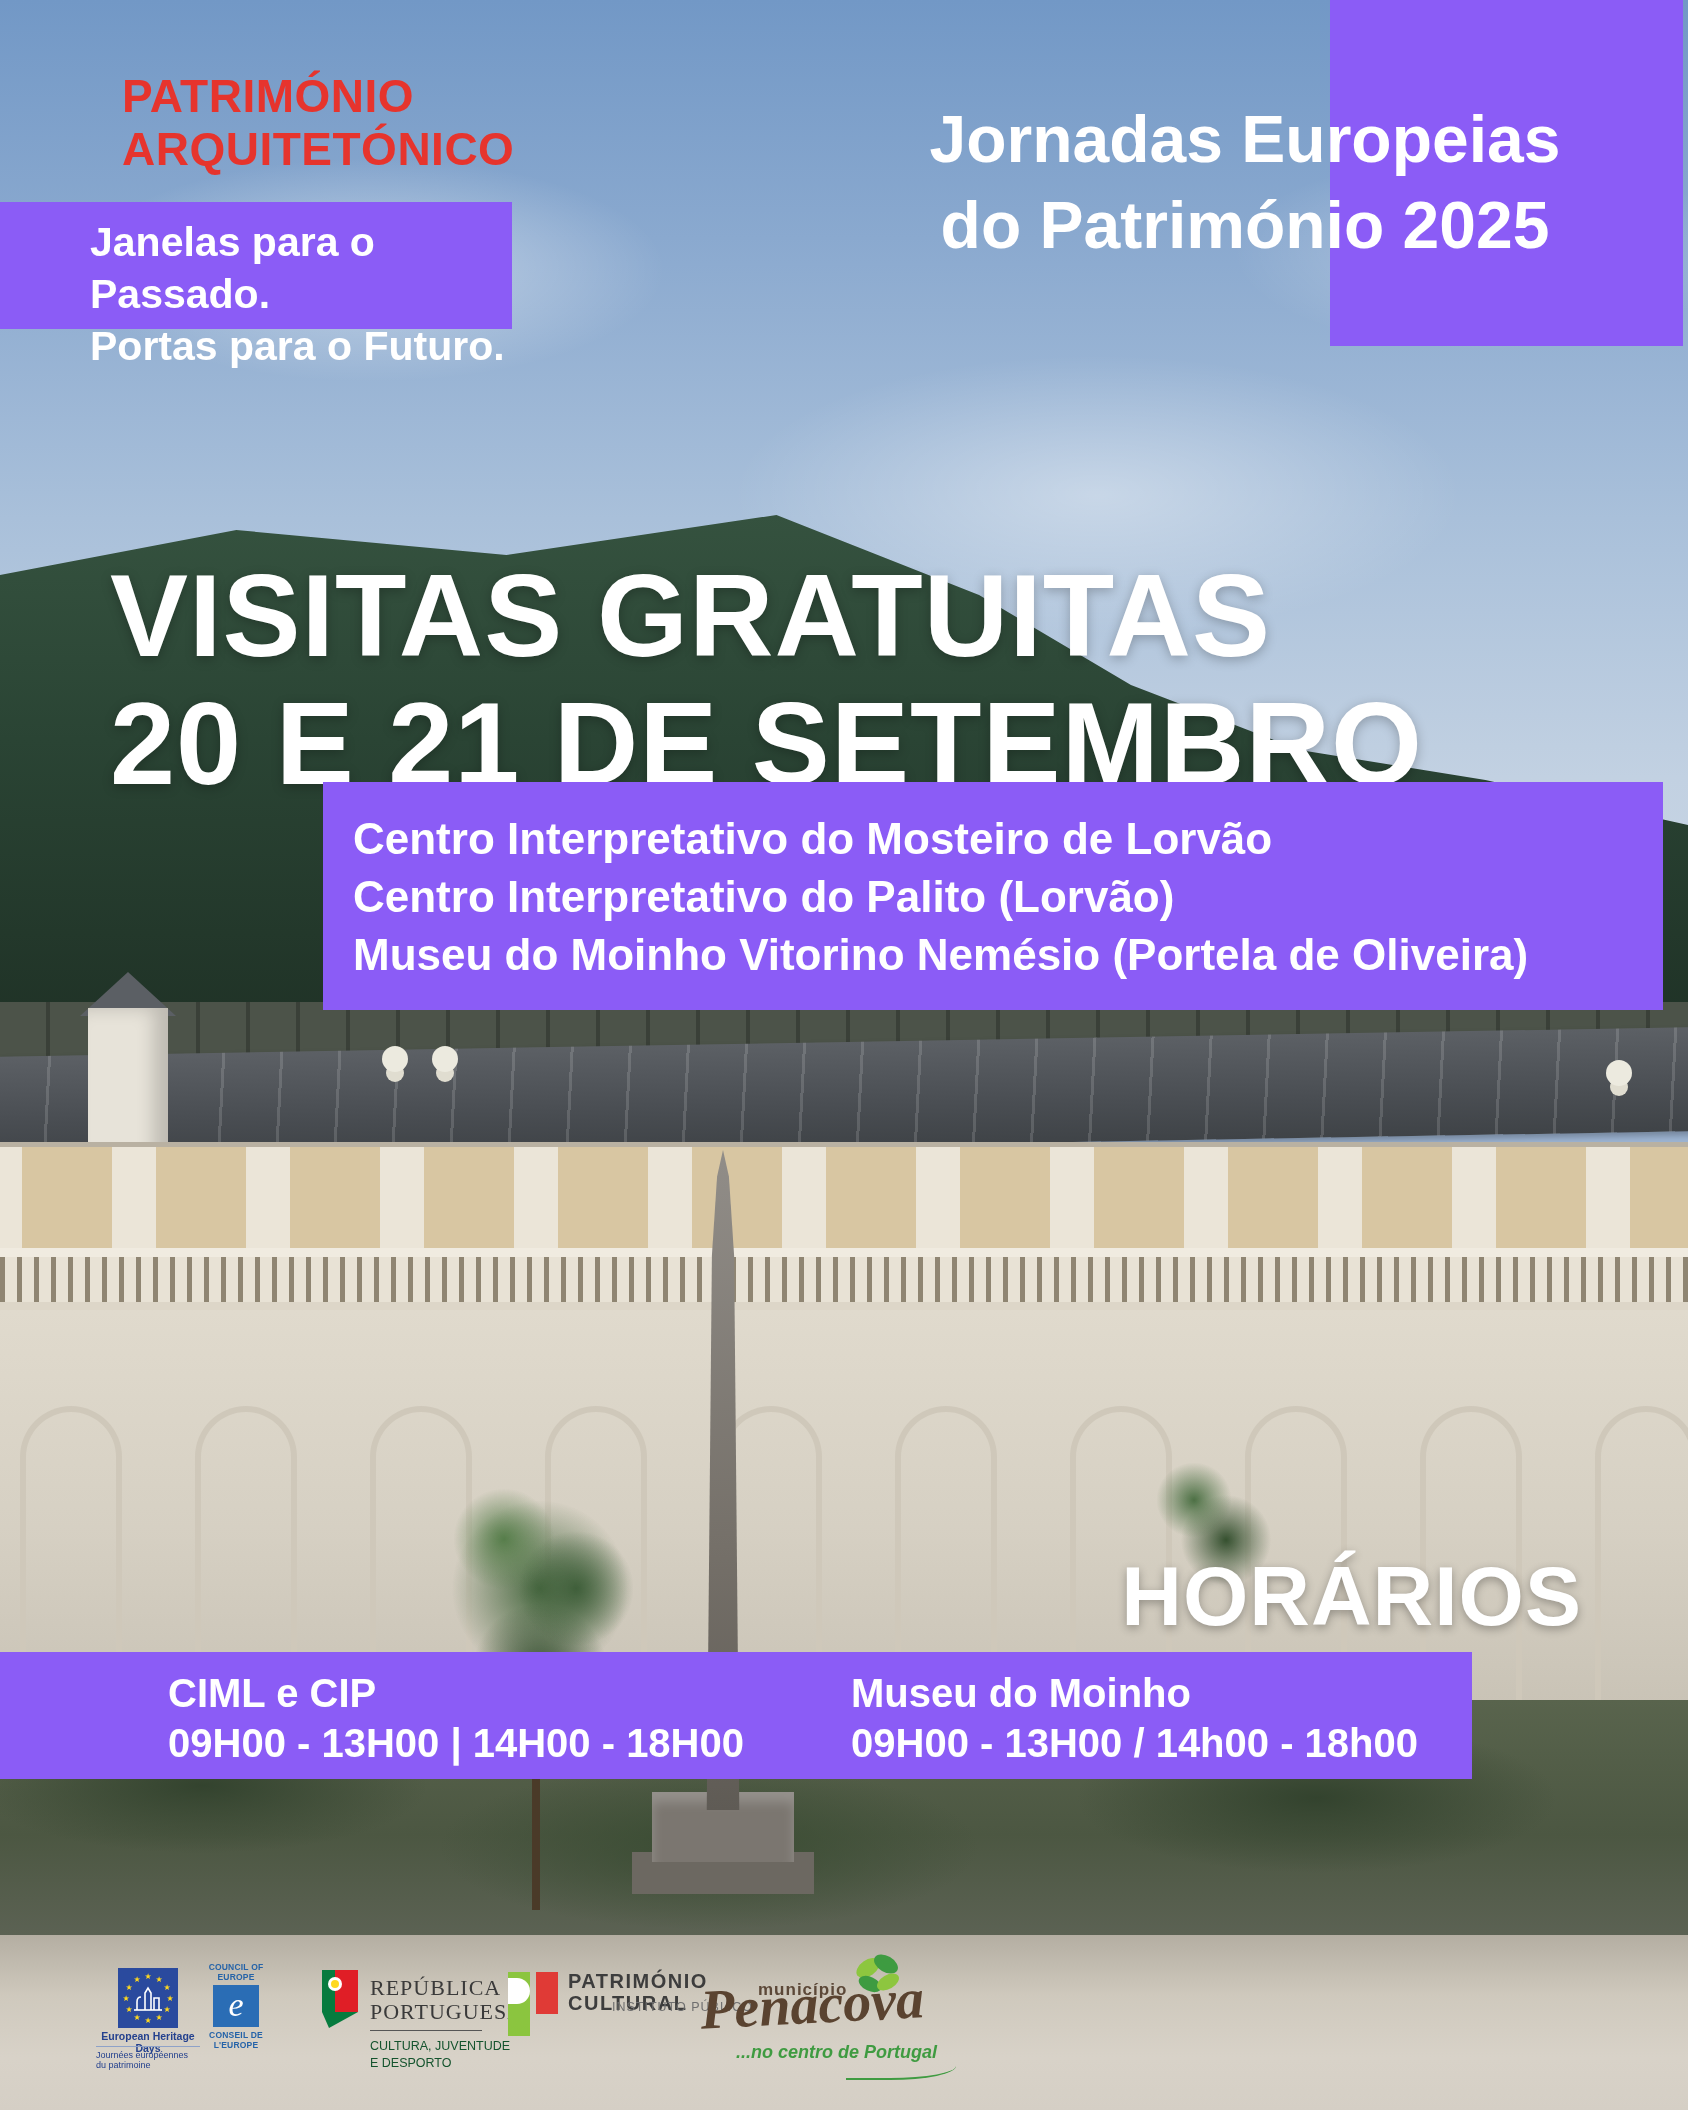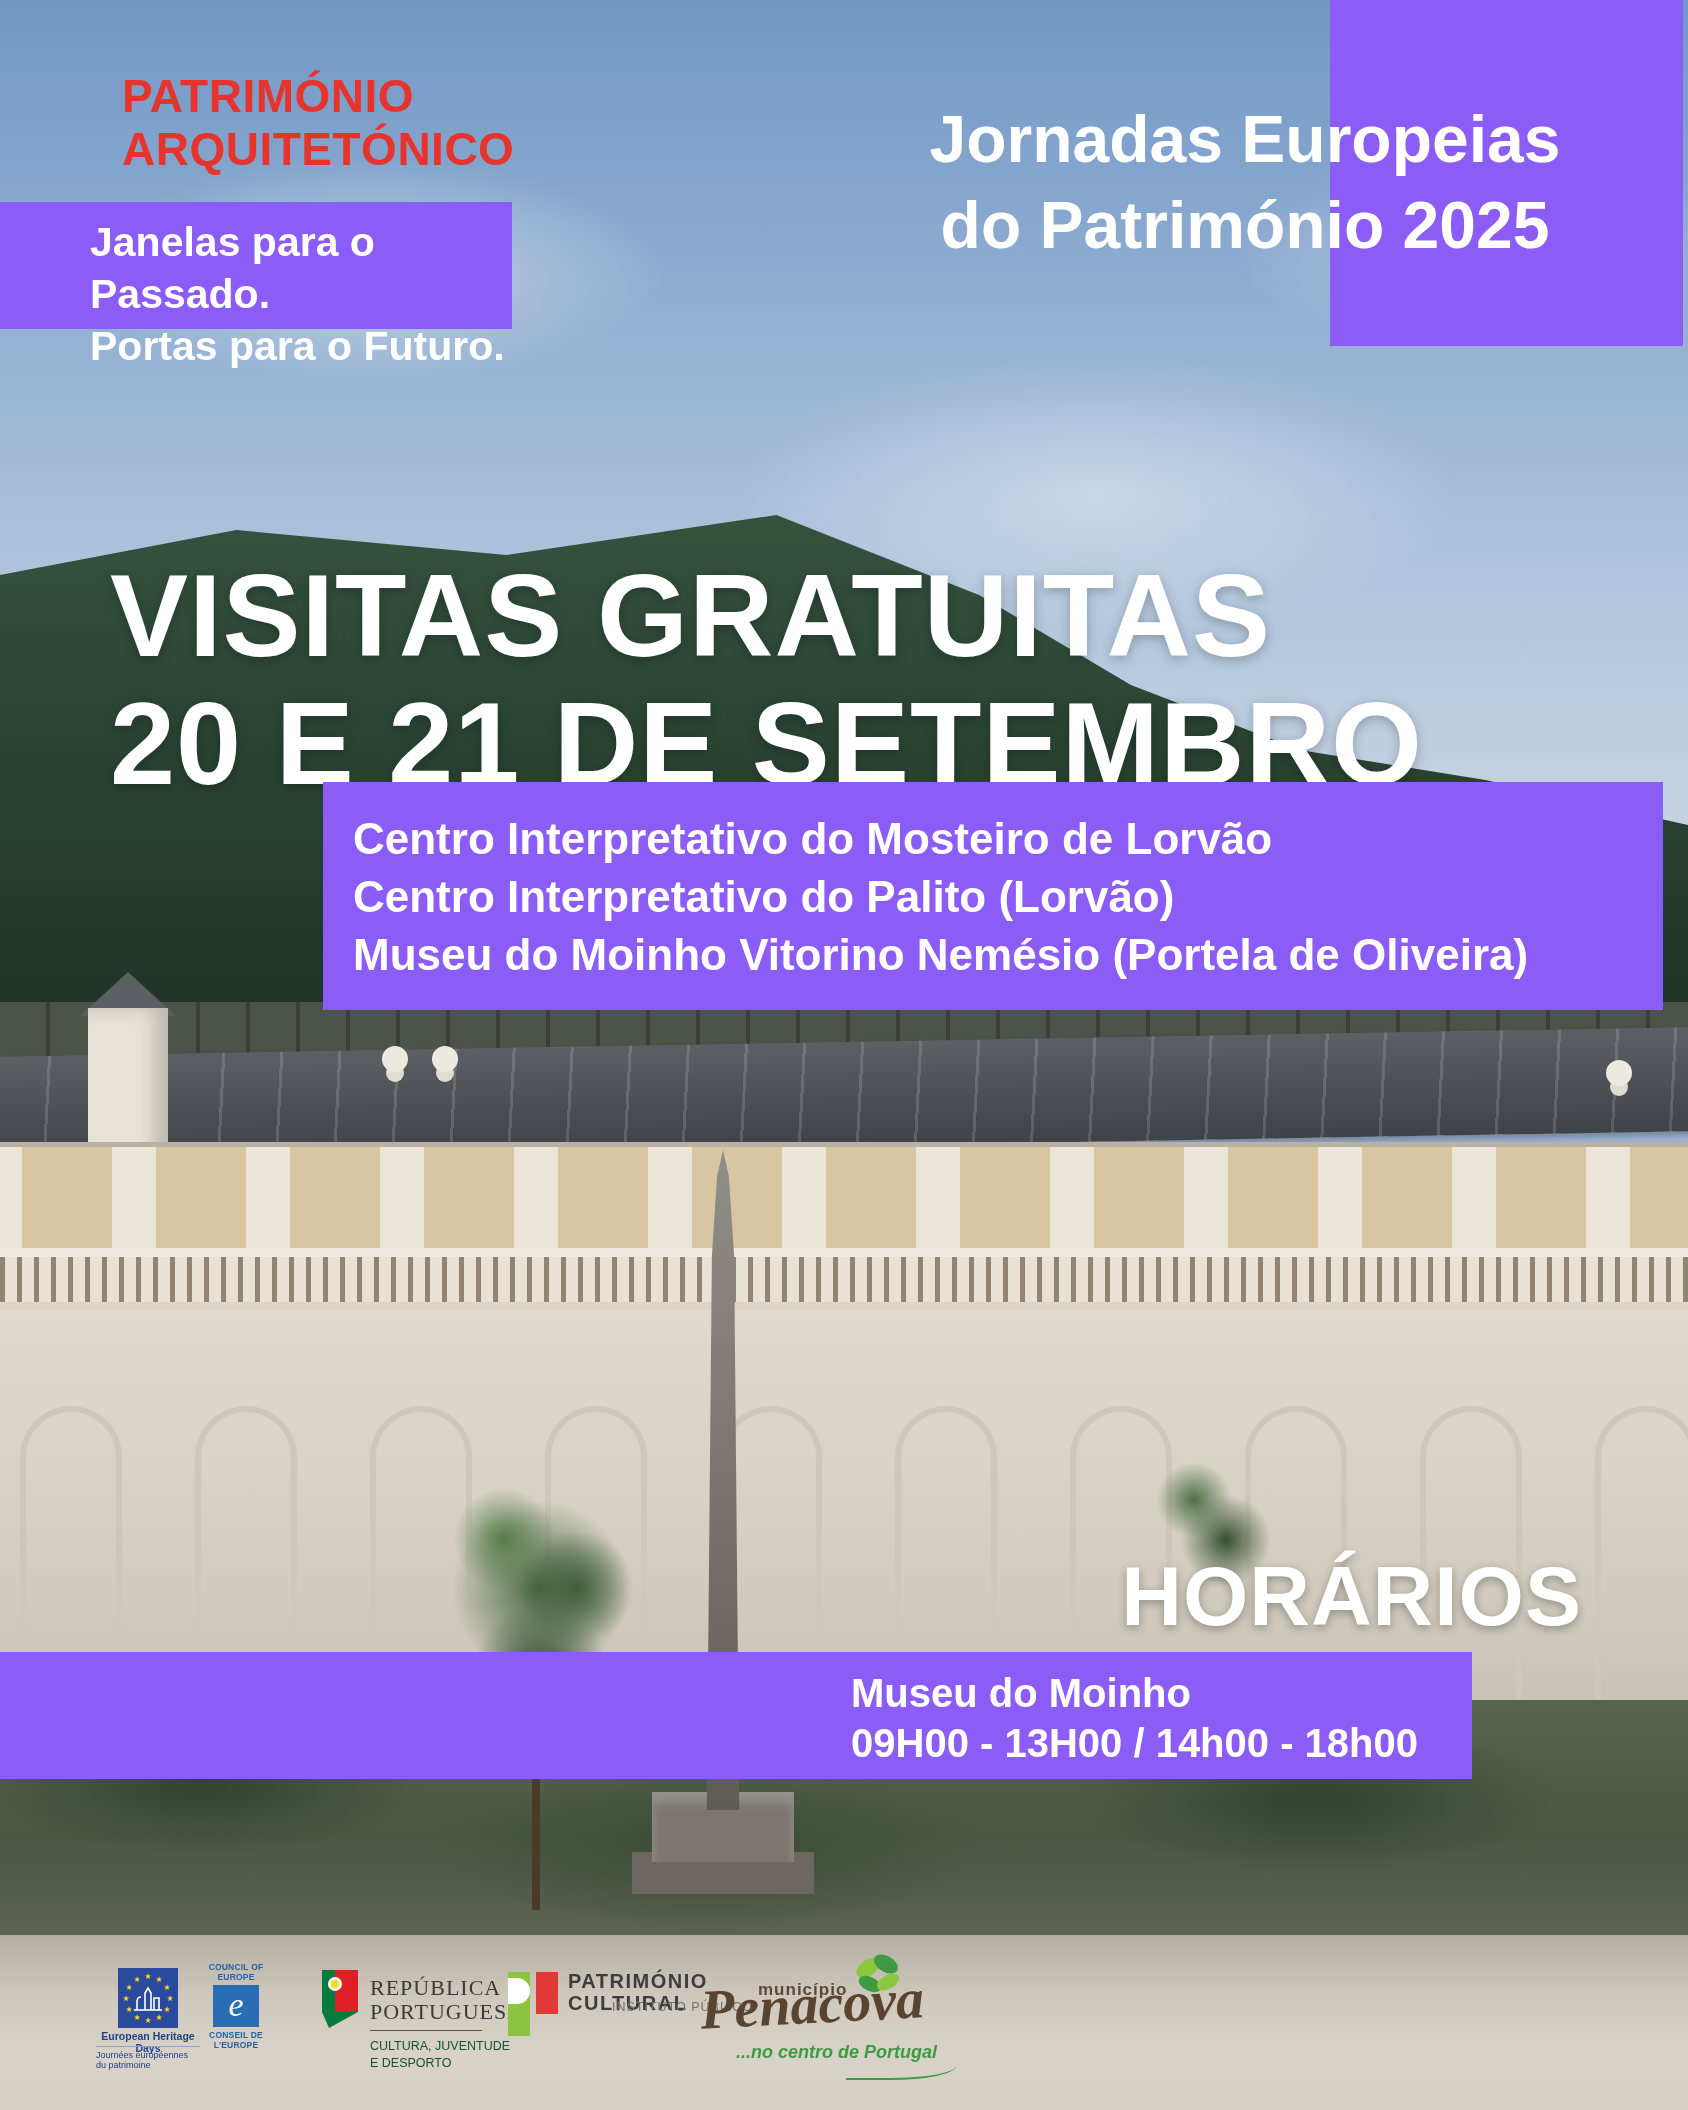--- a/index.html
+++ b/index.html
@@ -185,20 +185,24 @@
 
   <div class="venues-box red">
     <span class="venue-line">Centro Interpretativo do Mosteiro de Lorvão</span>
     <span class="venue-line">Centro Interpretativo do Palito (Lorvão)</span>
     <span class="venue-line">Museu do Moinho Vitorino Nemésio (Portela de Oliveira)</span>
   </div>
 
   <div class="horarios">HORÁRIOS</div>
 
   <div class="schedule-bar red">
+    <div class="sched-col col-1">
+      <span class="name">CIML e CIP</span>
+      <span class="hours">09H00 - 13H00 | 14H00 - 18H00</span>
+    </div>
     <div class="sched-col col-2">
       <span class="name">Museu do Moinho</span>
       <span class="hours">09H00 - 13H00 / 14h00 - 18h00</span>
     </div>
   </div>
 
   <div class="footer">
 
     <div class="eu-square">
       <svg width="60" height="60" viewBox="0 0 60 60">

